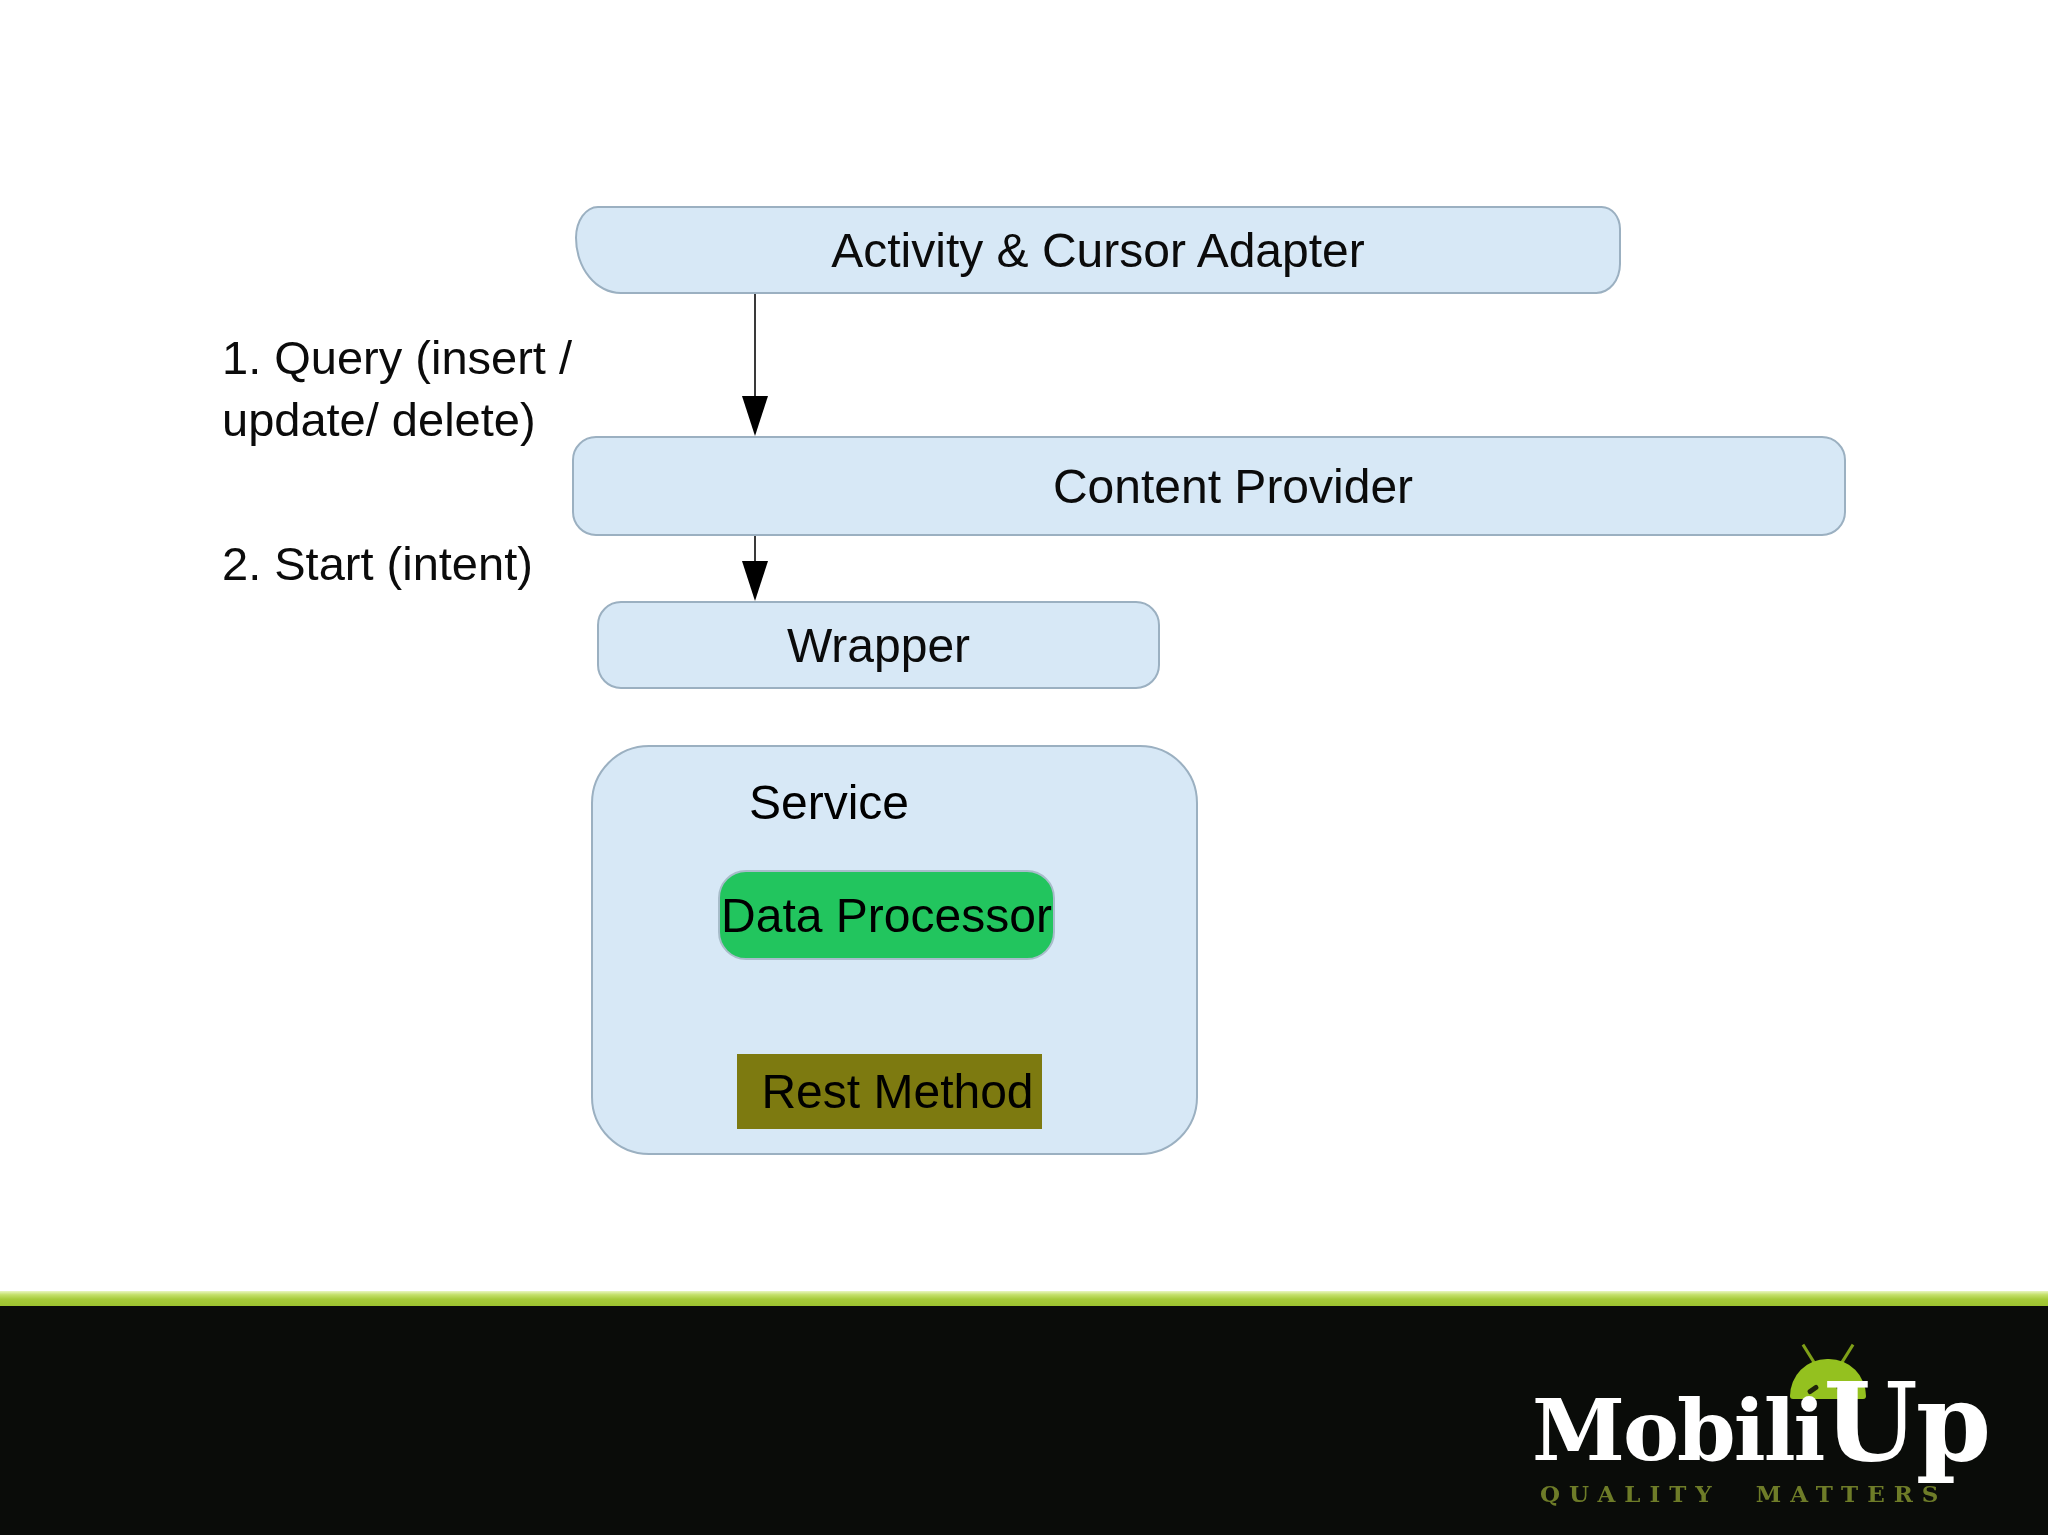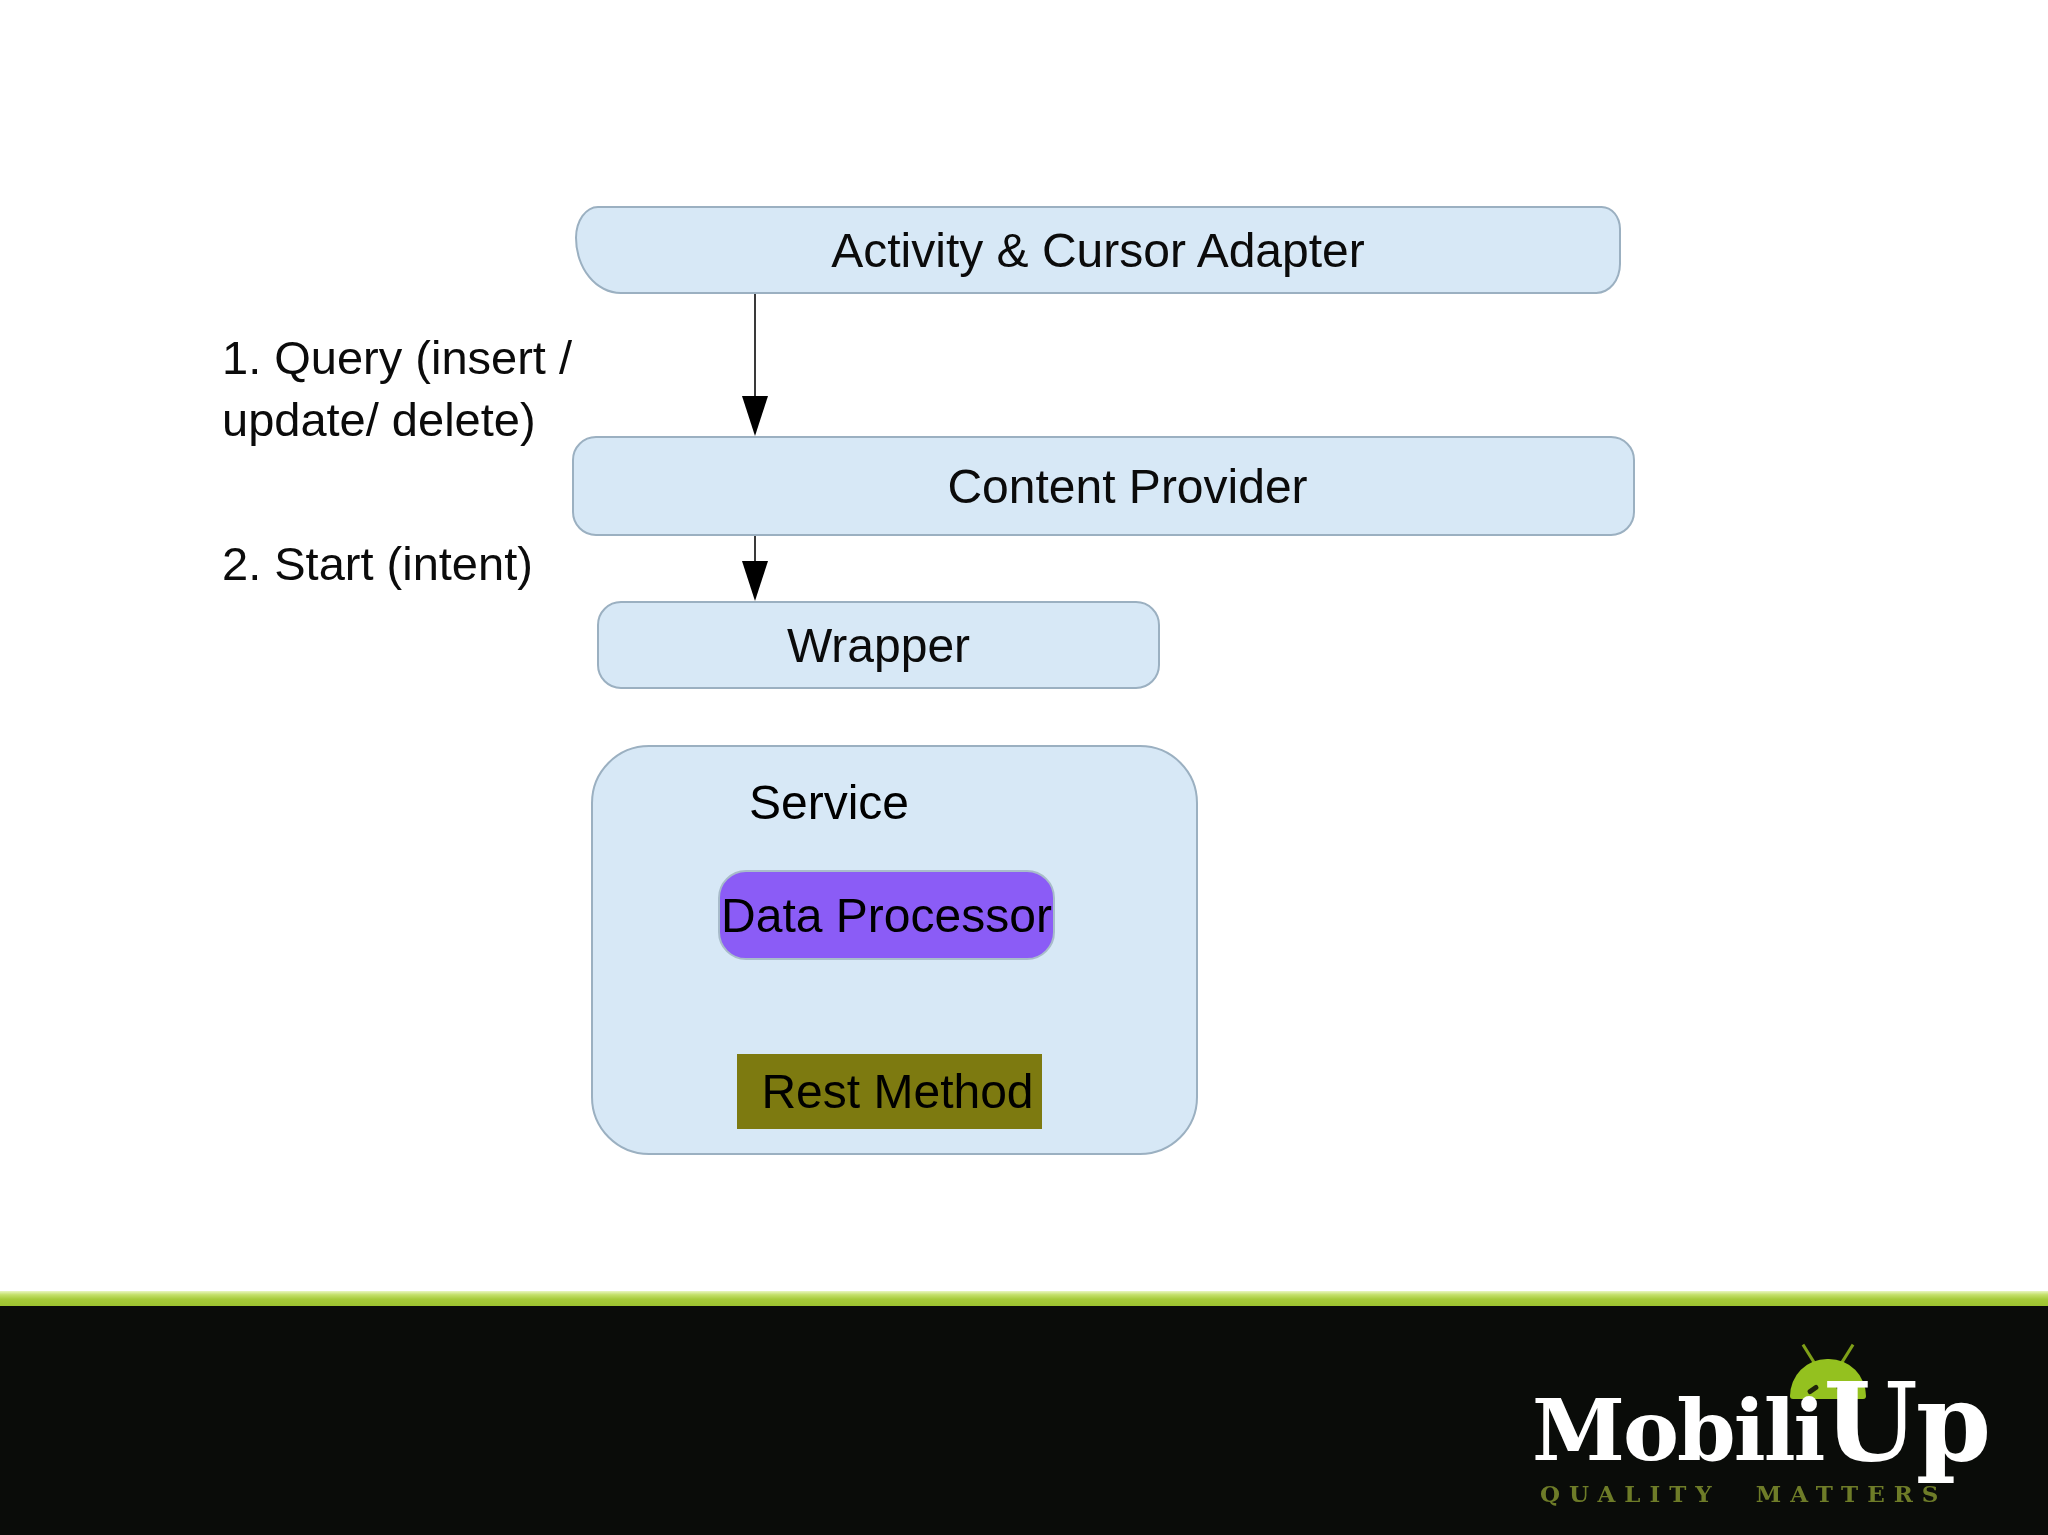--- a/index.html
+++ b/index.html
@@ -23,21 +23,21 @@
     justify-content: center;
     font-size: 48px;
     color: #0b0b0b;
     box-sizing: border-box;
   }
   #activity-box {
     left: 575px; top: 206px; width: 1046px; height: 88px;
     border-radius: 26px 22px 28px 52px / 36px 26px 34px 64px;
   }
   #content-provider-box {
-    left: 572px; top: 436px; width: 1063px; height: 100px;
+    left: 572px; top: 436px; width: 1274px; height: 100px;
     border-radius: 24px;
     padding-left: 48px;
   }
   #wrapper-box {
     left: 597px; top: 601px; width: 563px; height: 88px;
     border-radius: 24px;
   }
   #service-container {
     position: absolute;
     left: 591px; top: 745px; width: 607px; height: 410px;
@@ -48,21 +48,21 @@
   }
   #service-label {
     position: absolute;
     left: 0; top: 28px; width: 472px;
     text-align: center;
     font-size: 48px;
   }
   #data-processor-box {
     position: absolute;
     left: 125px; top: 123px; width: 337px; height: 90px;
-    background: #8b5cf6;
+    background: #22c55e;
     border: 2px solid #a8bcca;
     border-radius: 28px;
     display: flex; align-items: center; justify-content: center;
     font-size: 48px;
     box-sizing: border-box;
   }
   #rest-method-box {
     position: absolute;
     left: 144px; top: 307px; width: 305px; height: 75px;
     background: #7d7a10;

